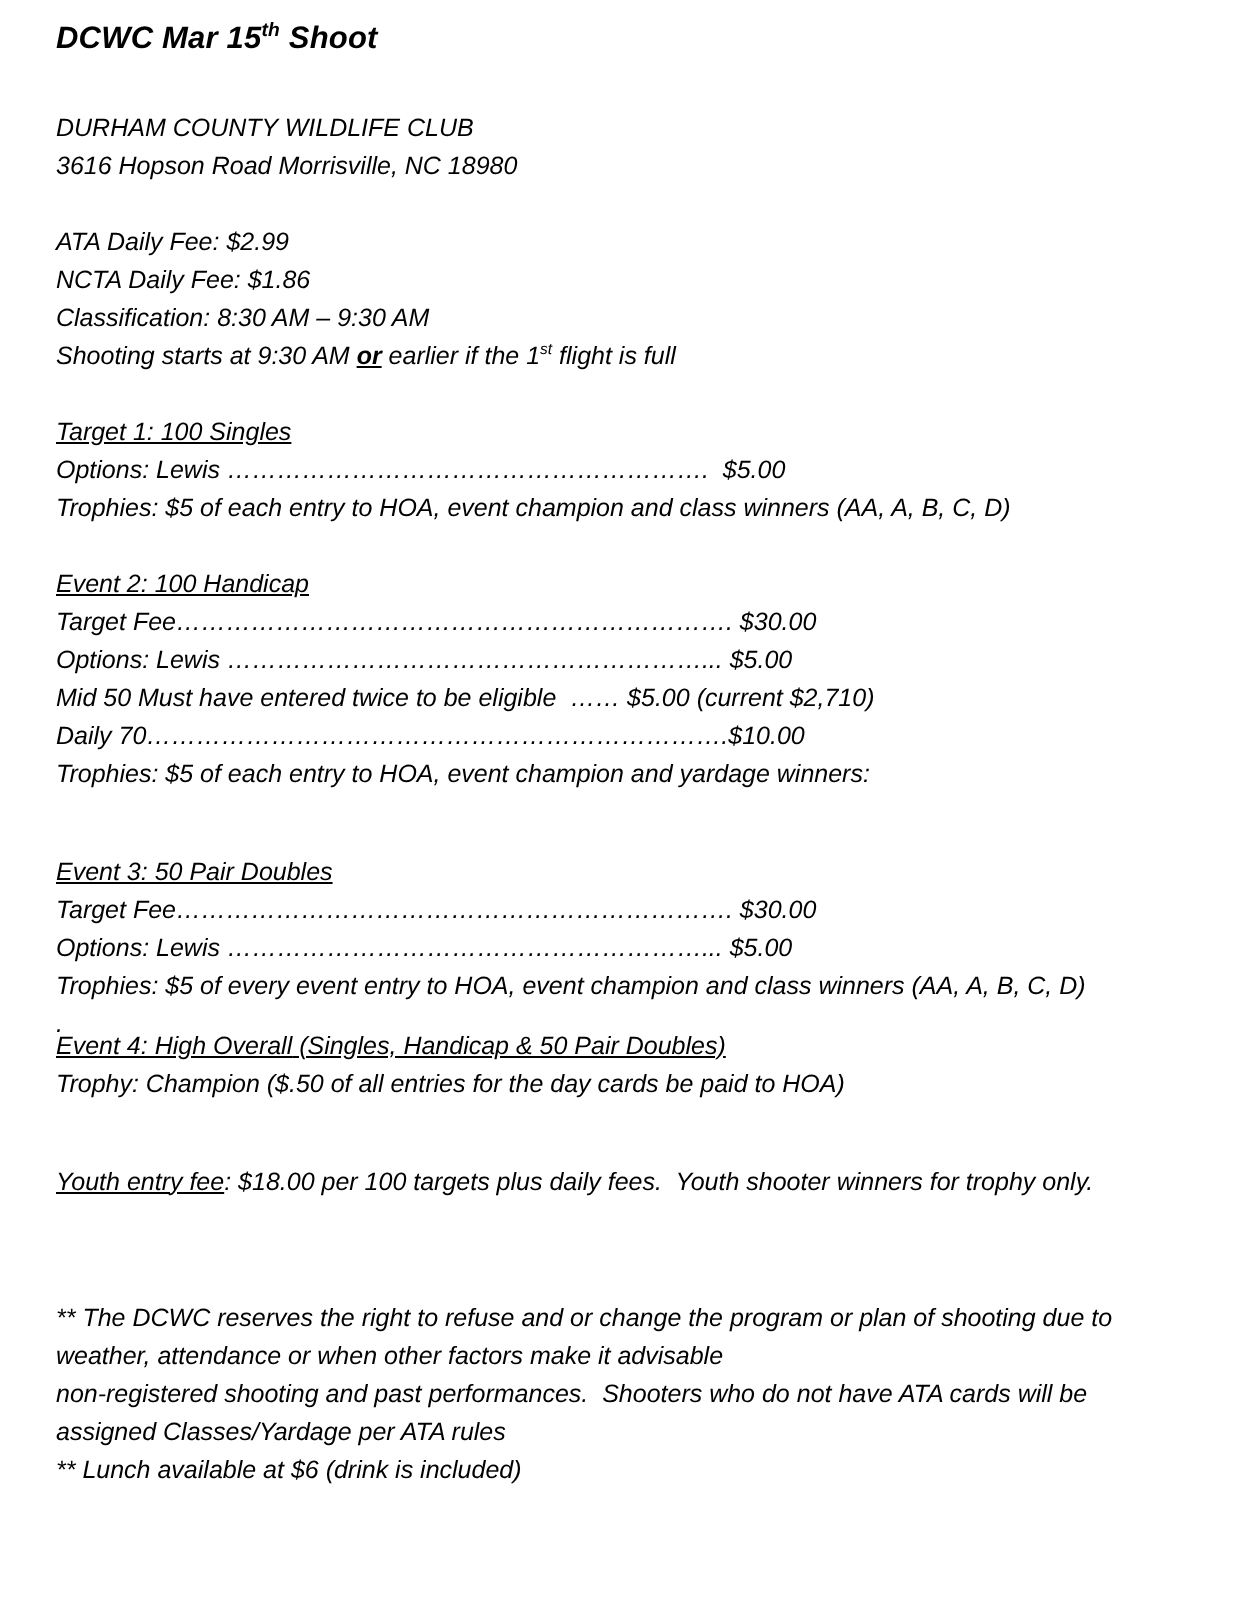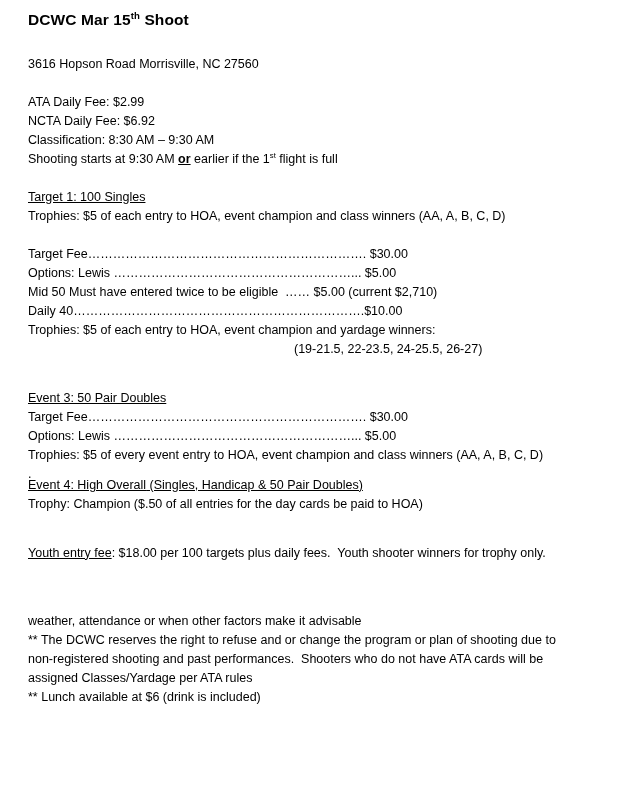--- a/index.html
+++ b/index.html
@@ -16,20 +16,21 @@
     line-height: 1.0;
     position: relative;
     overflow: hidden;
   }
   .page {
     position: relative;
     width: 627px;
     height: 802px;
     box-sizing: border-box;
     padding: 12px 12px 0 28px;
+    font-style: italic;
   }
   .doc-title {
     font-size: 15.5px;
     font-weight: bold;
     margin: 0 0 0 0;
     letter-spacing: 0.1px;
   }
   sup {
     font-size: 0.62em;
     vertical-align: super;
@@ -75,42 +76,44 @@
 </head>
 <body>
 
 <div class="page">
 
   <h1 class="doc-title"><span>DCWC Mar 15</span><sup>th</sup><span> Shoot</span></h1>
 
   <div class="blank"></div>
   <div class="blank-sm"></div>
 
-  <div class="line">3616 Hopson Road Morrisville, NC 27560</div>
+  <div class="line">DURHAM COUNTY WILDLIFE CLUB</div>
+  <div class="line">3616 Hopson Road Morrisville, NC 18980</div>
 
   <div class="blank"></div>
 
   <div class="line">ATA Daily Fee: $2.99</div>
-  <div class="line">NCTA Daily Fee: $6.92</div>
+  <div class="line">NCTA Daily Fee: $1.86</div>
   <div class="line">Classification: 8:30 AM – 9:30 AM</div>
   <div class="line"><span>Shooting starts at 9:30 AM </span><span class="ub">or</span><span> earlier if the 1</span><sup>st</sup><span> flight is full</span></div>
 
   <div class="blank"></div>
 
   <div class="section-head">Target 1: 100 Singles</div>
+  <div class="line">Options: Lewis ………………………………………………….  $5.00</div>
   <div class="line">Trophies: $5 of each entry to HOA, event champion and class winners (AA, A, B, C, D)</div>
 
   <div class="blank"></div>
 
+  <div class="section-head">Event 2: 100 Handicap</div>
   <div class="line">Target Fee…………………………………………………………. $30.00</div>
   <div class="line">Options: Lewis …………………………………………………... $5.00</div>
   <div class="line">Mid 50 Must have entered twice to be eligible  …… $5.00 (current $2,710)</div>
-  <div class="line">Daily 40…………………………………………………………….$10.00</div>
+  <div class="line">Daily 70…………………………………………………………….$10.00</div>
   <div class="line">Trophies: $5 of each entry to HOA, event champion and yardage winners:</div>
-  <div class="line right-ind">(19-21.5, 22-23.5, 24-25.5, 26-27)</div>
 
   <div class="blank"></div>
   <div class="blank-sm"></div>
 
   <div class="section-head">Event 3: 50 Pair Doubles</div>
   <div class="line">Target Fee…………………………………………………………. $30.00</div>
   <div class="line">Options: Lewis …………………………………………………... $5.00</div>
   <div class="line">Trophies: $5 of every event entry to HOA, event champion and class winners (AA, A, B, C, D)</div>
   <div class="line small-dot">.</div>
 
@@ -119,19 +122,19 @@
 
   <div class="blank"></div>
   <div class="blank-sm"></div>
 
   <div class="line"><span class="u">Youth entry fee</span><span>: $18.00 per 100 targets plus daily fees.  Youth shooter winners for trophy only.</span></div>
 
   <div class="blank"></div>
   <div class="blank"></div>
   <div class="blank-sm"></div>
 
+  <div class="line">** The DCWC reserves the right to refuse and or change the program or plan of shooting due to</div>
   <div class="line">weather, attendance or when other factors make it advisable</div>
-  <div class="line">** The DCWC reserves the right to refuse and or change the program or plan of shooting due to</div>
   <div class="line">non-registered shooting and past performances.  Shooters who do not have ATA cards will be</div>
   <div class="line">assigned Classes/Yardage per ATA rules</div>
   <div class="line">** Lunch available at $6 (drink is included)</div>
 
 </div>
 
 </body></html>

